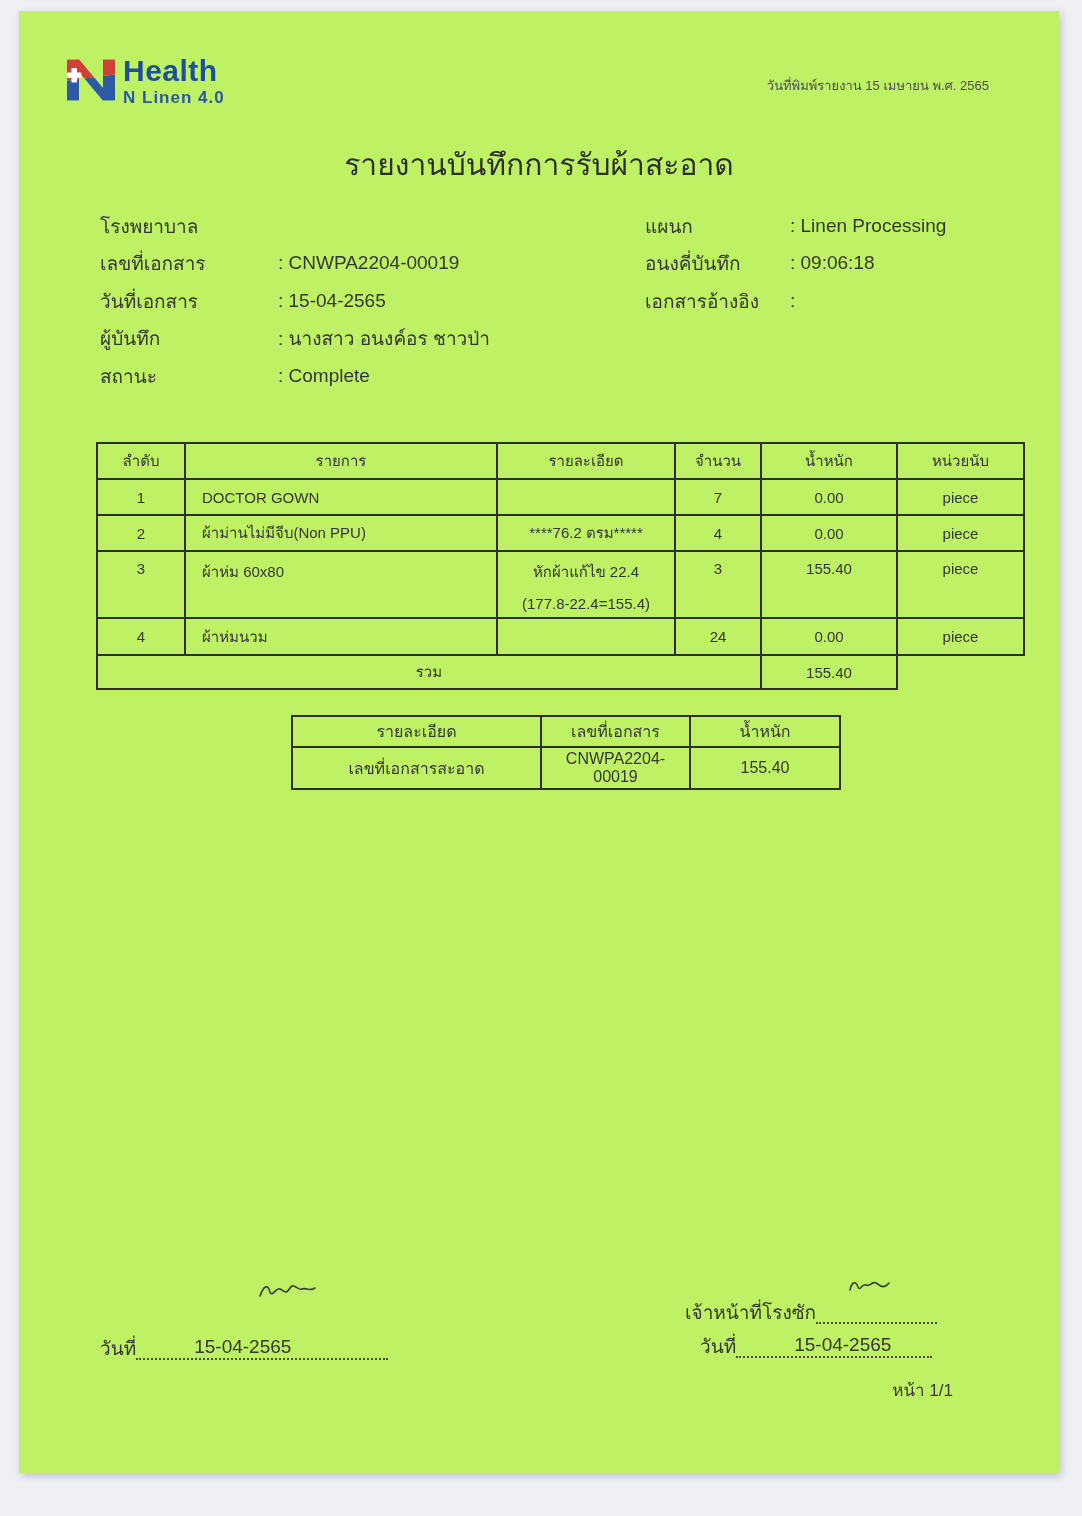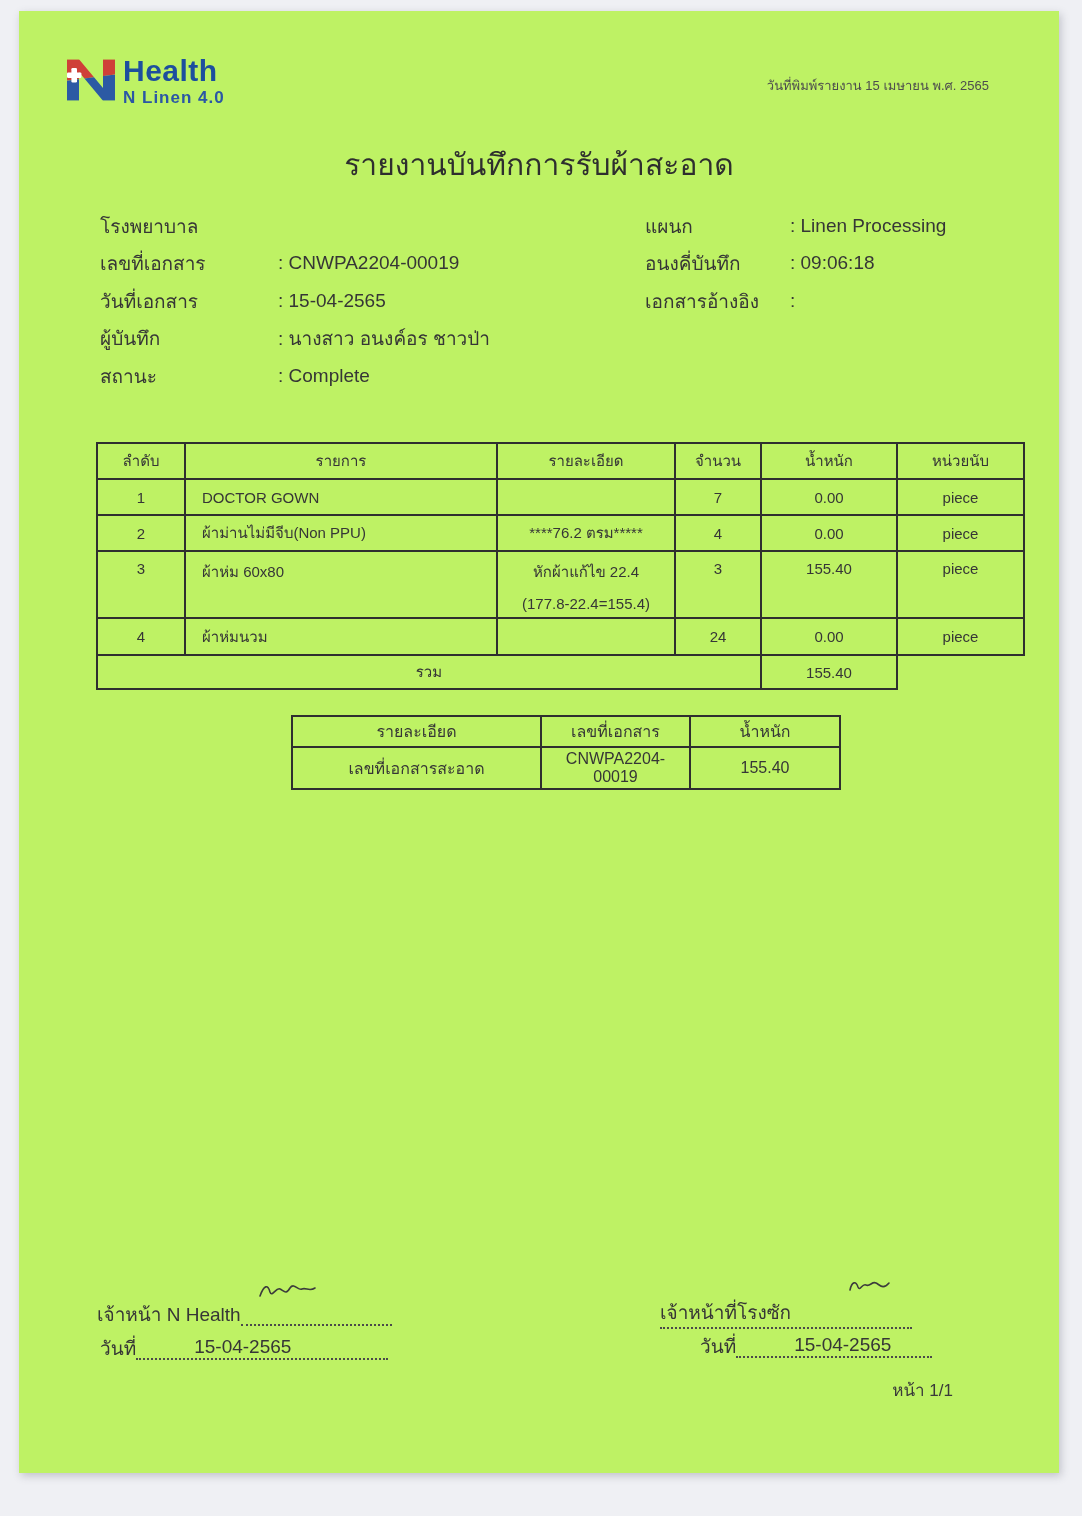--- a/index.html
+++ b/index.html
@@ -45,21 +45,21 @@
   .stable { position:absolute; left:272px; top:704px; width:548px; font-size:16px; }
   .stable th, .stable td { border:2px solid #2f2f2f; text-align:center; padding:2px 4px; font-weight:normal; }
 
   
   .sig-line { position:absolute; display:flex; align-items:stretch; font-size:19px; }
   .dots { flex:1; border-bottom:2px dotted #4a4a4a; margin-bottom:3px; position:relative; }
   .dl-date { position:absolute; left:58px; bottom:0px; font-size:19px; white-space:nowrap; }
   .squiggle { position:absolute; }
   #sig-left-name  { left:78px;  top:1288px; width:295px; }
   #date-left      { left:81px;  top:1322px; width:288px; }
-  #sig-right-name { left:641px; top:1286px; width:252px;flex-direction:column; }
+  #sig-right-name { left:666px; top:1286px; width:252px; }
   #date-right     { left:681px; top:1320px; width:232px; }
   #squiggle-left  { left:238px; top:1270px; }
   #squiggle-right { left:828px; top:1266px; }
   .page-number { position:absolute; right:106px; top:1365px; font-size:17px; color:#3a3a3a; }
 </style>
 </head>
 <body>
 
 <div class="page">
 
@@ -208,24 +208,20 @@
       <td>เลขที่เอกสารสะอาด</td>
       <td>CNWPA2204-00019</td>
       <td>155.40</td>
     </tr>
   </tbody>
     </table>
 
   <svg id="squiggle-left" class="squiggle" width="62" height="20" viewBox="0 0 62 20">
     <path d="M3,15 C7,4 11,3 13,11 C15,17 19,6 23,8 C27,10 29,14 33,7 C37,1 41,10 45,8 C49,6 52,11 58,7" fill="none" stroke="#3c3c3c" stroke-width="1.6" stroke-linecap="round"></path>
   </svg>
-  <div id="sig-left-name" class="sig-line">
-    <span>เจ้าหน้า N Health</span>
-    <span class="dots"></span>
-  </div>
   <div id="date-left" class="sig-line">
     <span>วันที่</span>
     <span class="dots">
       <span class="dl-date">15-04-2565</span>
     </span>
   </div>
 
   <svg id="squiggle-right" class="squiggle" width="46" height="20" viewBox="0 0 46 20">
     <path d="M3,13 C5,4 9,4 11,10 C13,15 15,6 19,8 C23,10 25,4 29,6 C33,8 36,13 42,6" fill="none" stroke="#3c3c3c" stroke-width="1.6" stroke-linecap="round"></path>
   </svg>

